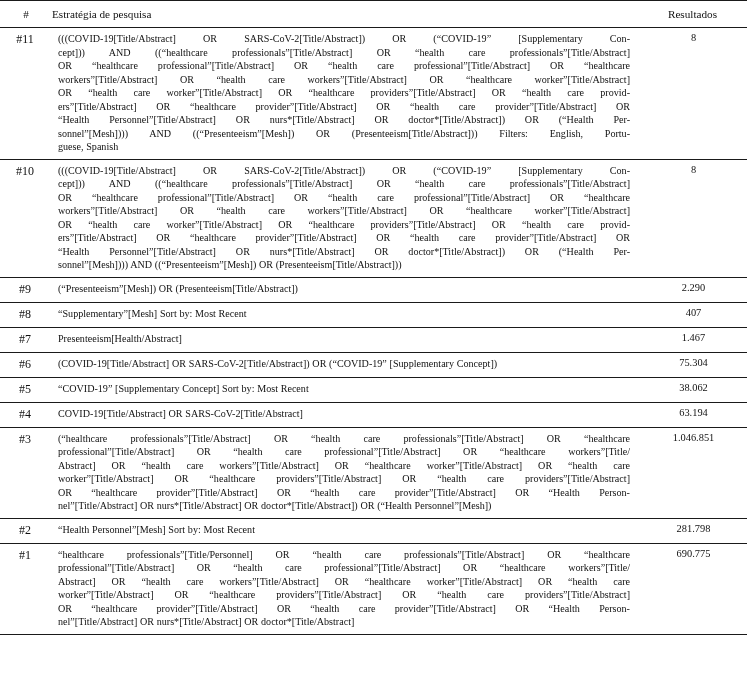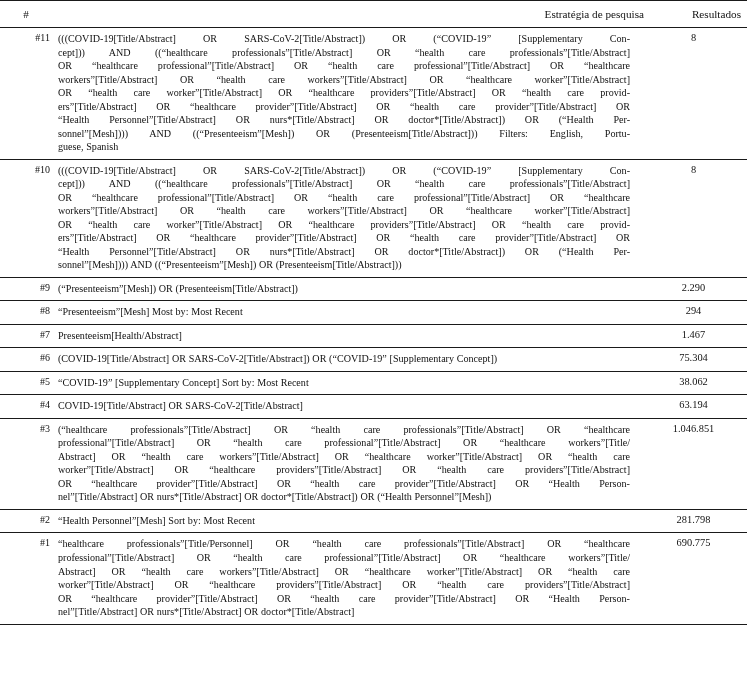--- a/index.html
+++ b/index.html
@@ -46,24 +46,24 @@
   table.search-strategy tbody tr.last-row > td {
     border-bottom: 1.6px solid #1a1a1a;
   }
 
   
   col.c-num    { width: 52px; }
   col.c-strat  { width: 592px; }
   col.c-res    { width: 103px; }
 
   .cell-num {
-    text-align: right;
+    text-align: center;
     white-space: nowrap;
     padding-right: 2px !important;
-    font-size: 10px;
+    font-size: 12px;
   }
 
   .cell-strat {
     text-align: justify;
     text-align-last: left;
     hyphens: manual;
     padding-right: 14px !important;
     padding-left: 6px !important;
     line-height: 1.34;
     word-spacing: 0.02em;
@@ -72,22 +72,22 @@
 
   .cell-res {
     text-align: center;
     white-space: nowrap;
     font-size: 10.4px;
     padding-left: 2px !important;
     padding-right: 6px !important;
   }
 
   .head-num   { text-align: center; }
-  .head-strat { text-align: right; }
-  .head-res   { text-align: right; padding-right: 6px !important; }
+  .head-strat { text-align: left; }
+  .head-res   { text-align: center; padding-right: 6px !important; }
 
   
   .cell-strat .ln {
     display: block;
     text-align: justify;
     text-align-last: justify;
   }
   .cell-strat .ln.last {
     text-align-last: left;
   }
@@ -148,23 +148,23 @@
         <tr>
           <td class="cell-num">#9</td>
           <td class="cell-strat single">
             <span class="ln first last">(“Presenteeism”[Mesh]) OR (Presenteeism[Title/Abstract])</span>
           </td>
           <td class="cell-res">2.290</td>
         </tr>
         <tr>
           <td class="cell-num">#8</td>
           <td class="cell-strat single">
-            <span class="ln first last">“Presenteeism”[Mesh] Most by: Most Recent</span>
-          </td>
-          <td class="cell-res">294</td>
+            <span class="ln first last">“Supplementary”[Mesh] Sort by: Most Recent</span>
+          </td>
+          <td class="cell-res">407</td>
         </tr>
         <tr>
           <td class="cell-num">#7</td>
           <td class="cell-strat single">
             <span class="ln first last">Presenteeism[Health/Abstract]</span>
           </td>
           <td class="cell-res">1.467</td>
         </tr>
         <tr>
           <td class="cell-num">#6</td>

